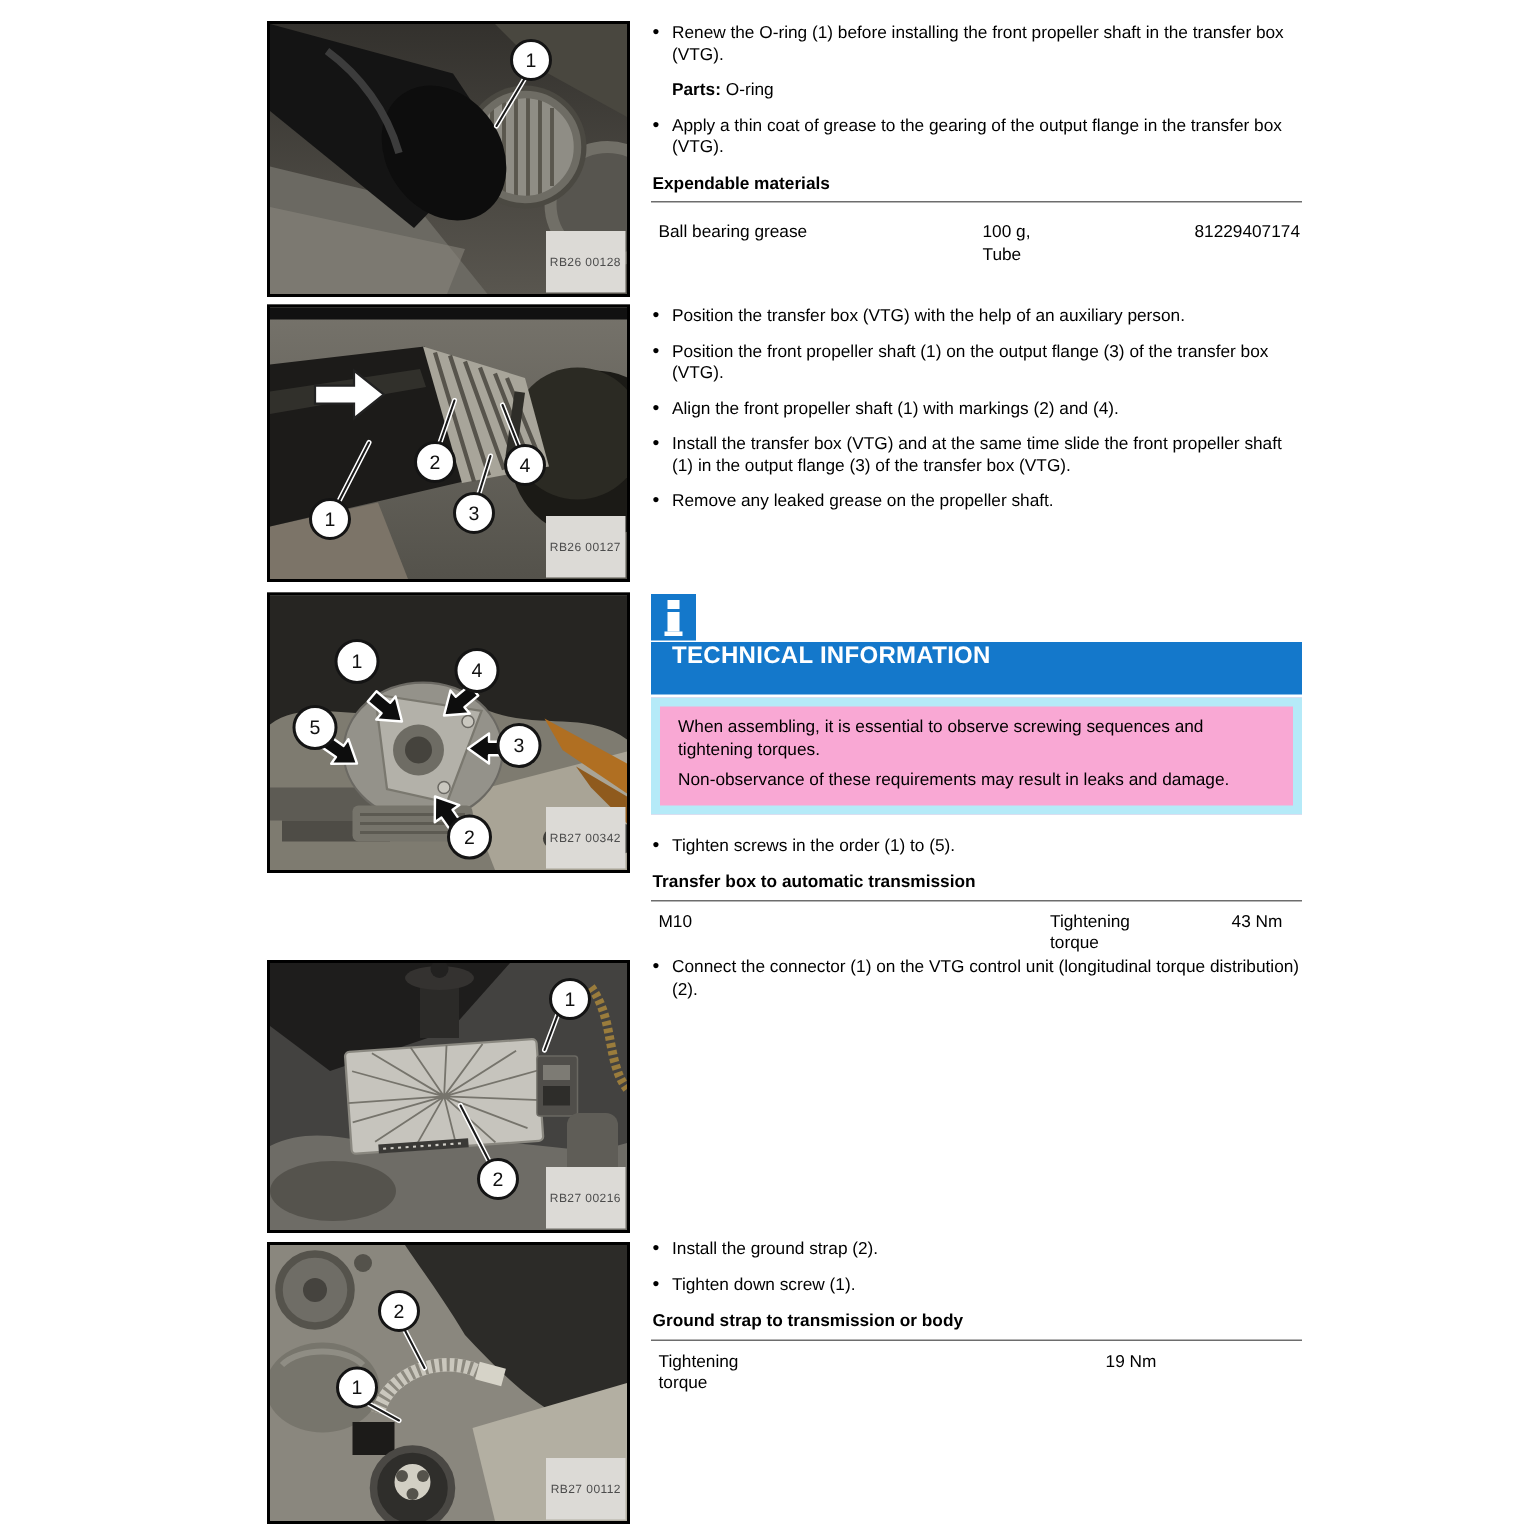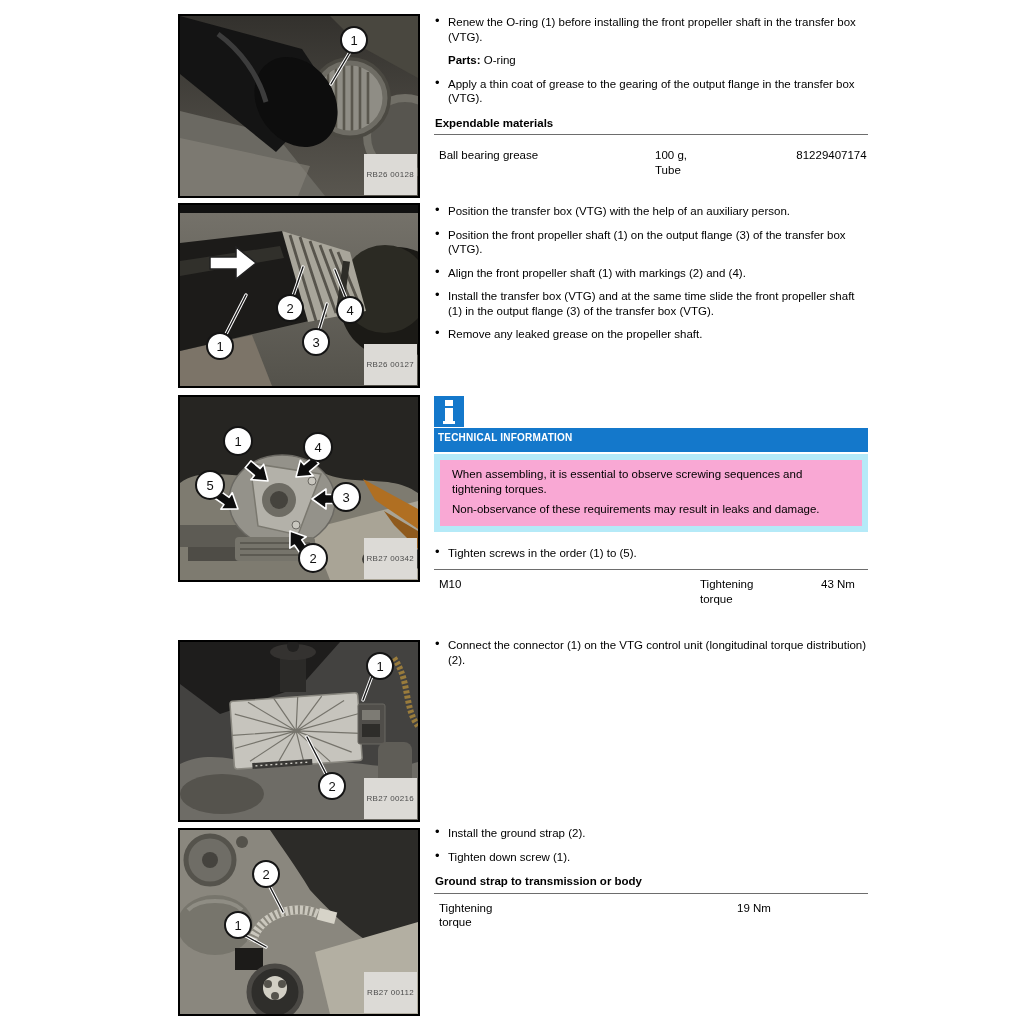--- a/index.html
+++ b/index.html
@@ -43,22 +43,22 @@
   .cell-r{text-align:center}
   
   .info-icon{
     position:relative;width:30px;height:31px;margin-bottom:1px;
     background:var(--banner_blue,#1478cb);
   }
   .info-icon .dot{position:absolute;left:11px;top:4px;width:8px;height:6px;background:#fff}
   .info-icon .stem{position:absolute;left:11px;top:12px;width:8px;height:13px;background:#fff}
   .info-icon .foot{position:absolute;left:9px;top:25px;width:12px;height:3px;background:#fff}
   .info-banner{
-    height:24px;background:var(--banner_blue,#1478cb);color:#fff;
-    font-weight:bold;font-size:10px;line-height:19px;padding-left:4px;
+    height:35px;background:var(--banner_blue,#1478cb);color:#fff;
+    font-weight:bold;font-size:16px;line-height:19px;padding-left:14px;
     letter-spacing:.2px;
   }
   .info-box{
     border:6px solid var(--info_panel_border,#b5eaf8);
     background:#f9a8d4;padding:7px 12px 9px;margin-top:2px;
   }
   .info-box p{margin:0 0 6px}
   .info-box p:last-child{margin-bottom:0}
 </style>
 </head>
@@ -231,20 +231,21 @@
     <div class="dot"></div>
     <div class="stem"></div>
     <div class="foot"></div>
   </div>
   <div class="info-banner">TECHNICAL INFORMATION</div>
   <div class="info-box">
     <p>When assembling, it is essential to observe screwing sequences and tightening torques.</p>
     <p>Non-observance of these requirements may result in leaks and damage.</p>
   </div>
   <div class="bullet" style="margin-top:14px">Tighten screws in the order (1) to (5).</div>
+  <div class="spec-head">Transfer box to automatic transmission</div>
   <div class="rule" style="margin-bottom:7px"></div>
   <div class="torque-table">
     <div>M10</div>
     <div>
       <div>Tightening</div>
       <div>torque</div>
     </div>
     <div class="cell-r">43 Nm</div>
   </div>
 </div>

